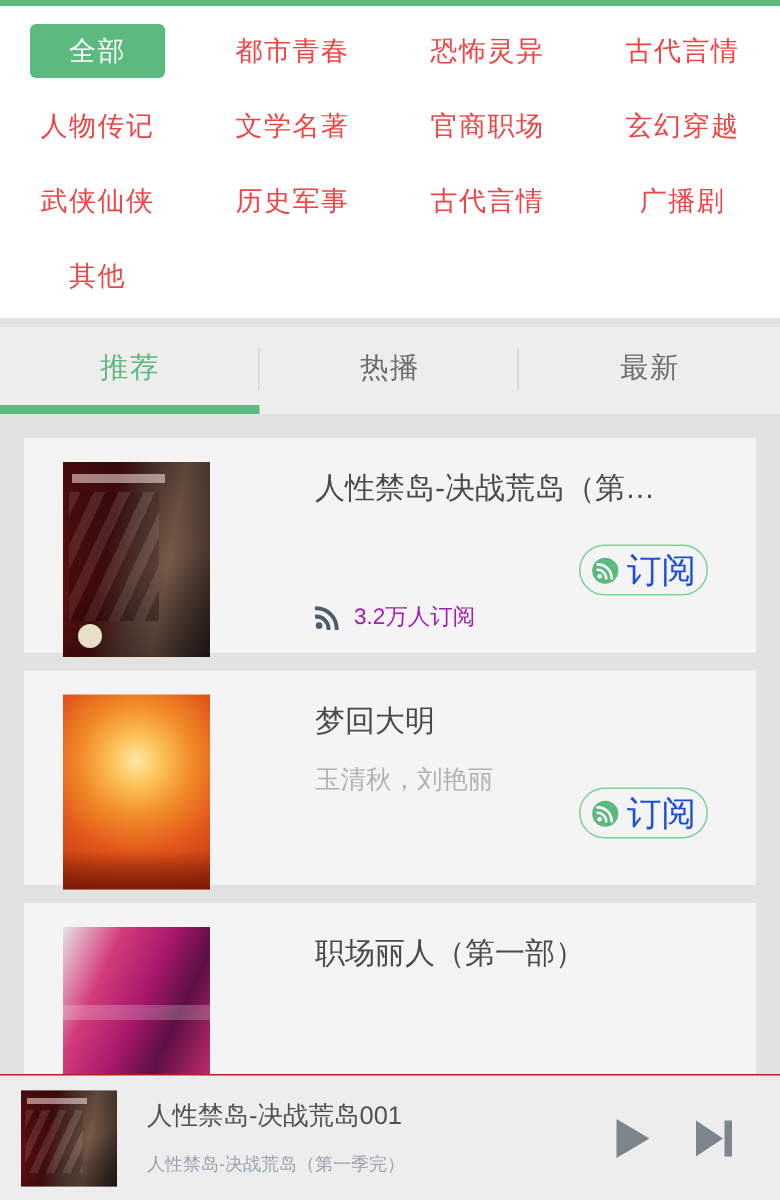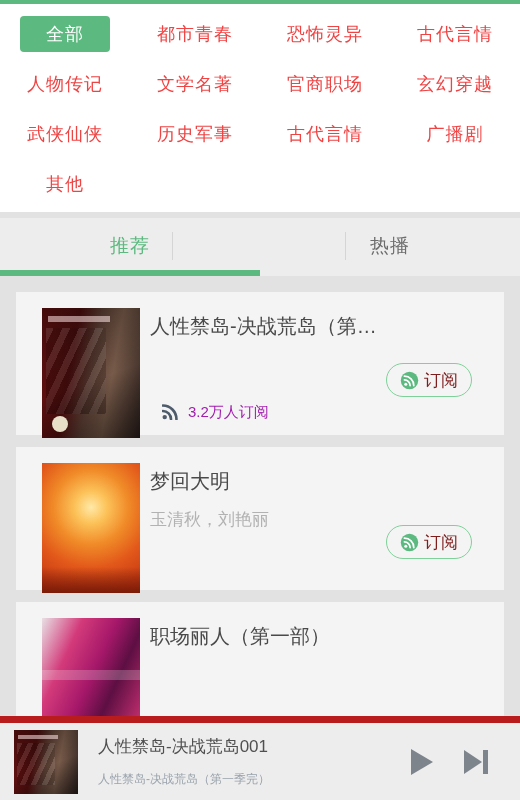--- a/index.html
+++ b/index.html
@@ -158,22 +158,23 @@
   .cover-3::after {
     content: "";
     position: absolute; left: 0; top: 40%;
     width: 100%; height: 10px;
     background: rgba(255,255,255,.22);
   }
 
   .card-body {
     flex: 1;
     position: relative;
-    padding-left: 10px;
+    padding-left: 22px;
     height: 130px;
+    margin-left: 48px;
   }
   .card-title {
     font-size: 20px;
     color: #4a4a4a;
     line-height: 1;
     padding-top: 8px;
     white-space: nowrap;
     overflow: hidden;
     max-width: 255px;
   }
@@ -204,33 +205,33 @@
     width: 86px; height: 34px;
     border: 1px solid #7fd199;
     border-radius: 18px;
     display: flex;
     align-items: center;
     justify-content: center;
     gap: 5px;
     background: transparent;
   }
   .sub-btn .sub-label {
-    font-size: 17px;
-    color: #7f1d1d;
+    font-size: 23px;
+    color: #1d4ed8;
     line-height: 1;
   }
   .card.c2 .sub-btn { top: 62px; }
 
   
   .player {
     position: absolute;
     left: 0; bottom: 0;
     width: 520px; height: 84px;
     background: #ededed;
-    border-top: 7px solid #b91c1c;
+    border-top: 1px solid #b91c1c;
     display: flex;
     align-items: center;
     padding: 0 18px 0 14px;
   }
   .player-cover {
     width: 64px; height: 64px;
     flex: 0 0 64px;
     position: relative;
     overflow: hidden;
     background:
@@ -359,20 +360,23 @@
     </div>
   </div>
 
   <div class="tabbar">
     <div class="tab active">
       <span class="tab-label">推荐</span>
       <span class="tab-underline"></span>
     </div>
     <div class="tab">
       <span class="tab-label">热播</span>
+    </div>
+    <div class="tab">
+      <span class="tab-label">最新</span>
     </div>
     <span class="tab-sep s1"></span>
     <span class="tab-sep s2"></span>
   </div>
 
   <div class="list">
 
     <div class="card c1">
       <div class="cover cover-1">
         <span class="badge"></span>

